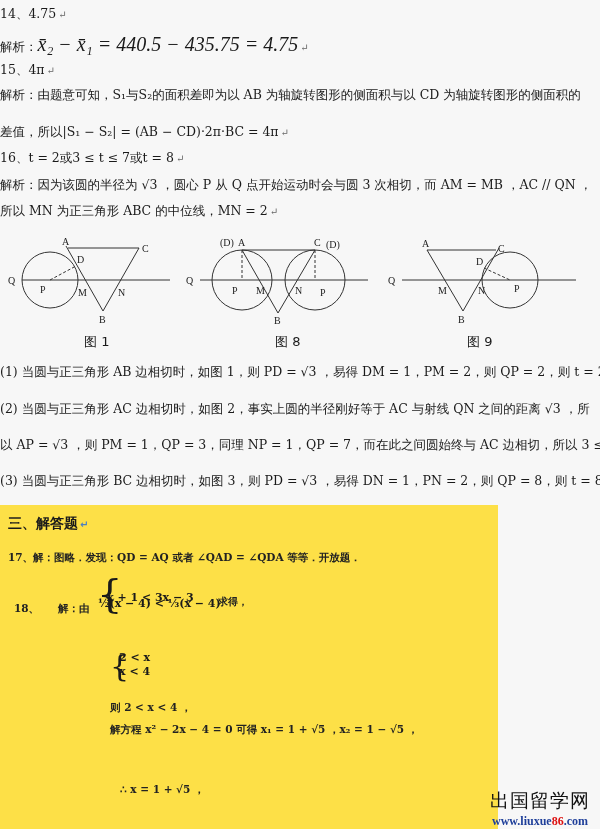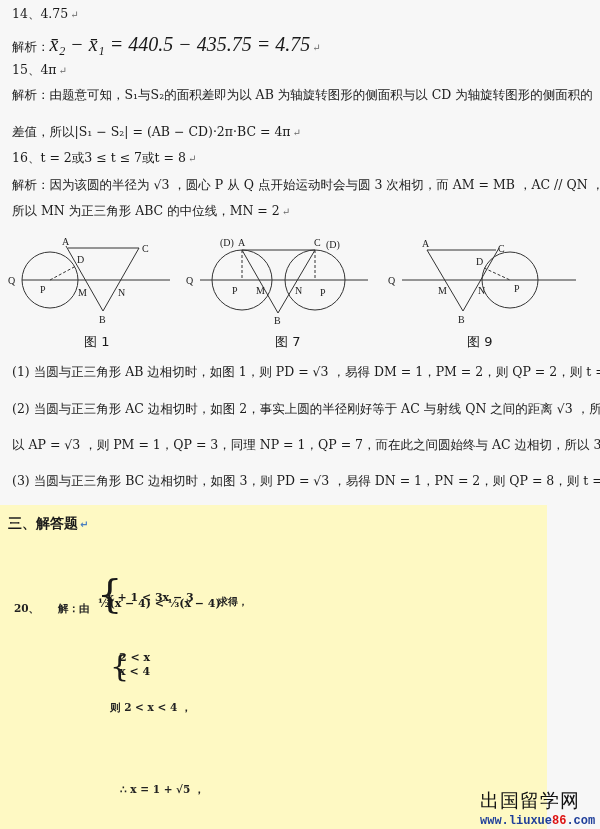--- a/index.html
+++ b/index.html
@@ -1,30 +1,30 @@
 <!DOCTYPE html>
 <html><head>
 <meta charset="utf-8">
 <style>
   html, body { margin:0; padding:0; }
   body { width:600px; height:829px; background:#f7f7f7; position:relative; overflow:hidden;
          font-family:"DejaVu Serif","Liberation Serif",serif; color:#1a1a1a; }
-  .line { position:absolute; left:12px; font-size:12.5px; white-space:nowrap; line-height:16px;text-align:center; }
+  .line { position:absolute; left:0; font-size:12.5px; white-space:nowrap; line-height:16px;text-align:center; }
   .math { font-family:"Liberation Serif","DejaVu Serif",serif; font-style:italic; font-size:20px; }
   .ret { color:#666; font-size:10px; margin-left:2px; }
   .fig { position:absolute; top:228px; }
   .fig svg text { font-family:"Liberation Serif",serif; font-size:10px; fill:#222; }
   .caption { position:absolute; top:333px; font-size:13px; font-family:"DejaVu Sans","Liberation Sans",sans-serif; }
-  .part2 { position:absolute; left:0; top:505px; width:547px; height:324px; background:#fef9c3; }
+  .part2 { position:absolute; left:0; top:505px; width:498px; height:324px; background:#fde047; }
   .h3 { position:absolute; left:8px; top:10px; font-size:14px; font-weight:bold; font-family:"DejaVu Sans",sans-serif; }
   .small { position:absolute; font-size:10.5px; font-family:"DejaVu Serif",serif; font-weight:bold; white-space:nowrap; color:#222; }
   .brace { position:absolute; font-size:11px; font-family:"DejaVu Serif",serif; font-weight:bold; line-height:14px; }
-  .wm { position:absolute; left:480px; top:788px; width:120px; text-align:left; }
+  .wm { position:absolute; left:480px; top:788px; width:120px; text-align:center; }
   .wm-cn { font-family:"DejaVu Sans",sans-serif; font-size:19px; color:#111; letter-spacing:1px; display:block; }
-  .wm-url { font-family:Liberation Mono, monospace; font-size:12px; font-weight:bold; color:#1f3f9a; display:block; }
+  .wm-url { font-family:Liberation Serif, serif; font-size:12px; font-weight:bold; color:#1f3f9a; display:block; }
   .wm-url .red { color:#d11; }
 </style>
 </head>
 <body>
 
 <div class="line" style="top:6px"><span>14、4.75</span><span class="ret">↵</span></div>
 <div class="line" style="top:36px">
   <span>解析：</span><span class="math">x̄₂ − x̄₁ = 440.5 − 435.75 = 4.75</span><span class="ret">↵</span>
 </div>
 <div class="line" style="top:62px"><span>15、4π</span><span class="ret">↵</span></div>
@@ -69,21 +69,21 @@
     <text x="134" y="18">C</text>
     <text x="146" y="20">(D)</text>
     <text x="6" y="56">Q</text>
     <text x="52" y="66">P</text>
     <text x="76" y="66">M</text>
     <text x="115" y="66">N</text>
     <text x="140" y="68">P</text>
     <text x="94" y="96">B</text>
   </svg>
 </div>
-<div class="caption" style="left:275px">图 7</div>
+<div class="caption" style="left:275px">图 8</div>
 
 <div class="fig" style="left:380px;">
   <svg width="220" height="100" viewBox="0 0 220 100">
     <line x1="22" y1="52" x2="196" y2="52" stroke="#333" stroke-width="1"></line>
     <circle cx="130" cy="52" r="28" fill="none" stroke="#333" stroke-width="1"></circle>
     <line x1="47" y1="22" x2="116" y2="22" stroke="#333" stroke-width="1"></line>
     <line x1="47" y1="22" x2="83" y2="83" stroke="#333" stroke-width="1"></line>
     <line x1="83" y1="83" x2="119" y2="20" stroke="#333" stroke-width="1"></line>
     <line x1="104" y1="40" x2="130" y2="52" stroke="#333" stroke-dasharray="3,2"></line>
     <text x="42" y="19">A</text>
@@ -98,32 +98,34 @@
 </div>
 <div class="caption" style="left:467px">图 9</div>
 
 <div class="line" style="top:364px"><span>(1) 当圆与正三角形 AB 边相切时，如图 1，则 PD = √3 ，易得 DM = 1，PM = 2，则 QP = 2，则 t = 2</span></div>
 <div class="line" style="top:401px">(2) 当圆与正三角形 AC 边相切时，如图 2，事实上圆的半径刚好等于 AC 与射线 QN 之间的距离 √3 ，所</div>
 <div class="line" style="top:437px"><span>以 AP = √3 ，则 PM = 1，QP = 3，同理 NP = 1，QP = 7，而在此之间圆始终与 AC 边相切，所以 3 ≤ t ≤ 7</span></div>
 <div class="line" style="top:473px"><span>(3) 当圆与正三角形 BC 边相切时，如图 3，则 PD = √3 ，易得 DN = 1，PN = 2，则 QP = 8，则 t = 8</span></div>
 
 <div class="part2">
   <div class="h3"><span>三、解答题</span><span class="ret" style="color:#4a7fc1">↵</span></div>
+  <div class="small" style="left:8px; top:46px">17、解：图略．发现：QD = AQ 或者 ∠QAD = ∠QDA 等等．开放题．</div>
 
-  <div class="small" style="left:14px; top:97px">20、</div>
+  <div class="small" style="left:14px; top:97px">18、</div>
   <div class="small" style="left:58px; top:97px">解：由</div>
   <div class="brace" style="left:97px; top:68px; font-size:40px; font-weight:normal; line-height:40px;">{</div>
   <div class="brace" style="left:107px; top:86px">x + 1 &lt; 3x − 3</div>
   <div class="brace" style="left:98px; top:92px">½(x − 4) &lt; ⅓(x − 4)</div>
   <div class="small" style="left:218px; top:90px; font-size:10px">求得，</div>
 
   <div class="brace" style="left:110px; top:146px; font-size:30px; font-weight:normal; line-height:30px;">{</div>
   <div class="brace" style="left:119px; top:146px">2 &lt; x</div>
   <div class="brace" style="left:119px; top:160px">x &lt; 4</div>
 
   <div class="small" style="left:110px; top:196px">则 2 &lt; x &lt; 4 ，</div>
+  <div class="small" style="left:110px; top:218px">解方程 x² − 2x − 4 = 0 可得 x₁ = 1 + √5 ，x₂ = 1 − √5 ，</div>
   <div class="small" style="left:120px; top:278px">∴ x = 1 + √5 ，</div>
 </div>
 
 <div class="wm">
   <span class="wm-cn">出国留学网</span>
   <span class="wm-url"><span>www.liuxue</span><span class="red">86</span><span>.com</span></span>
 </div>
 
 </body></html>

